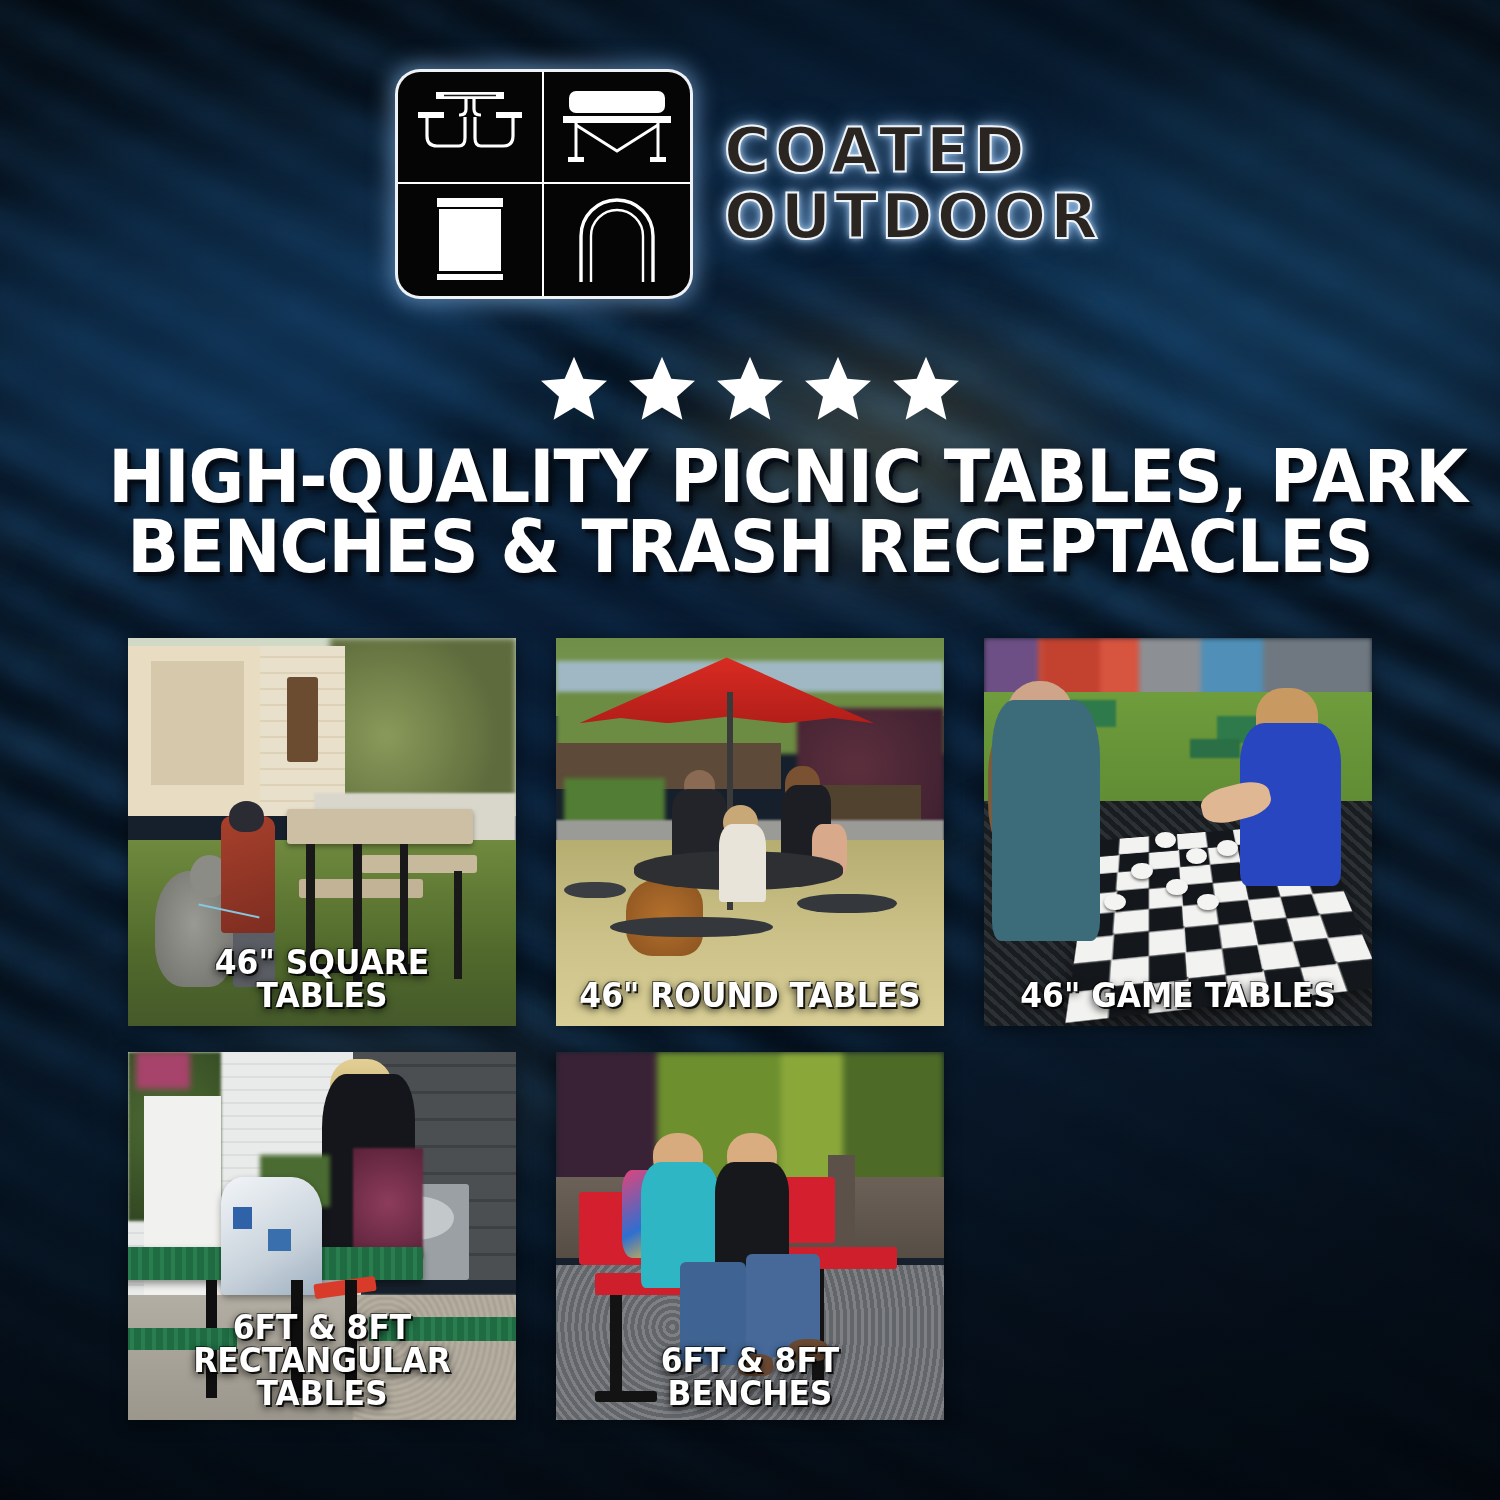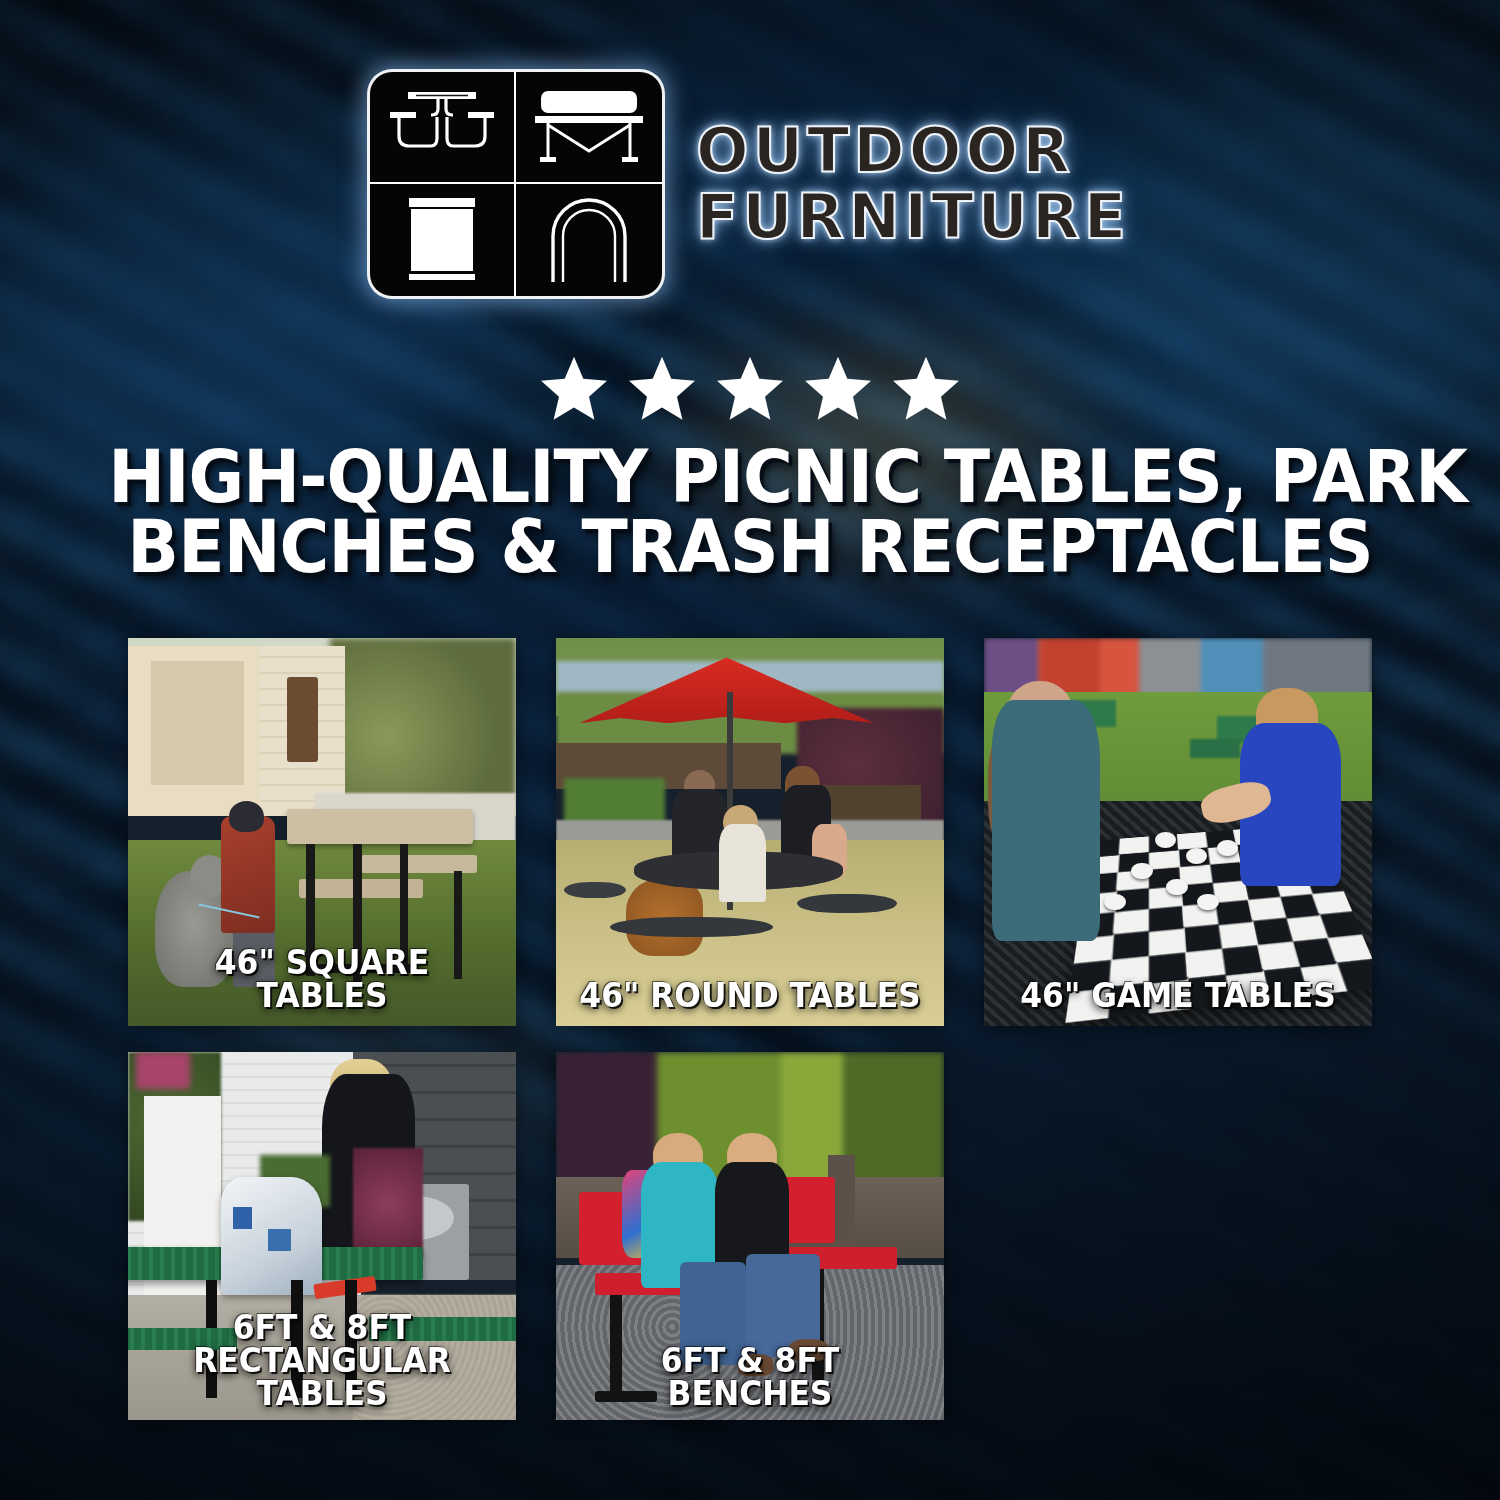--- a/index.html
+++ b/index.html
@@ -348,22 +348,22 @@
 
       <div class="logo-cell">
         <svg width="92" height="92" viewBox="0 0 92 92" fill="none" stroke="#fff" stroke-width="3.4">
           <path d="M10 88 V42 a36 36 0 0 1 72 0 V88"></path>
           <path d="M20 88 V42 a26 26 0 0 1 52 0 V88" stroke-width="2.4"></path>
         </svg>
       </div>
     </div>
 
     <div class="logo-text">
+      <div class="logo-line l1">COATED</div>
       <div class="logo-line l2">OUTDOOR</div>
-      <div class="logo-line l3">FURNITURE</div>
     </div>
   </div>
 
   <div class="stars">
     <svg class="star" viewBox="0 0 24 24" fill="#ffffff">
         <polygon points="12,1.6 15.1,8.9 23,9.6 17,14.9 18.8,22.6 12,18.5 5.2,22.6 7,14.9 1,9.6 8.9,8.9"></polygon>
       </svg>
     <svg class="star" viewBox="0 0 24 24" fill="#ffffff">
         <polygon points="12,1.6 15.1,8.9 23,9.6 17,14.9 18.8,22.6 12,18.5 5.2,22.6 7,14.9 1,9.6 8.9,8.9"></polygon>
       </svg>

